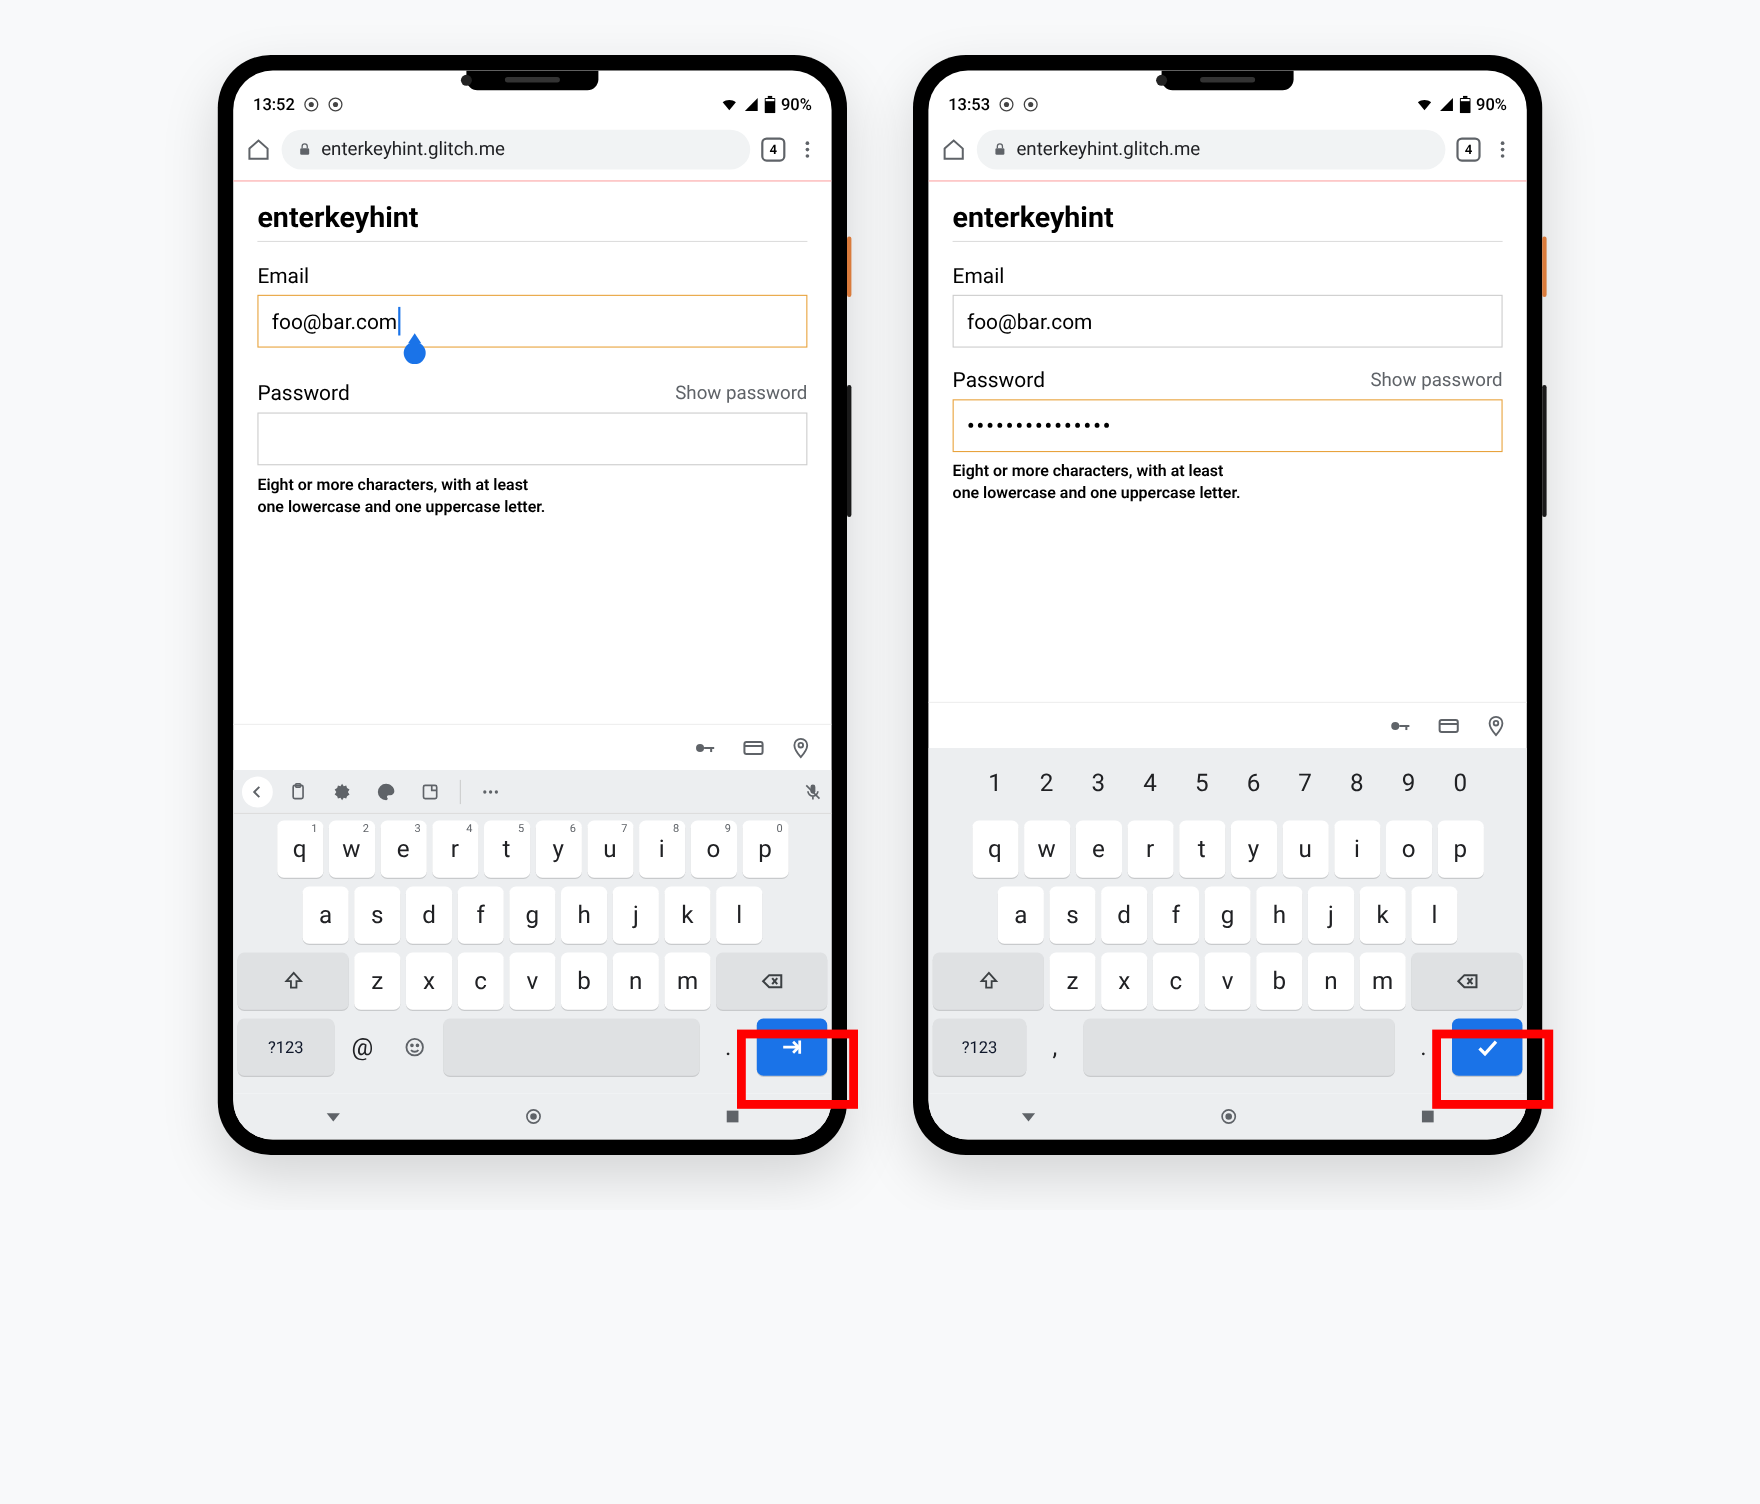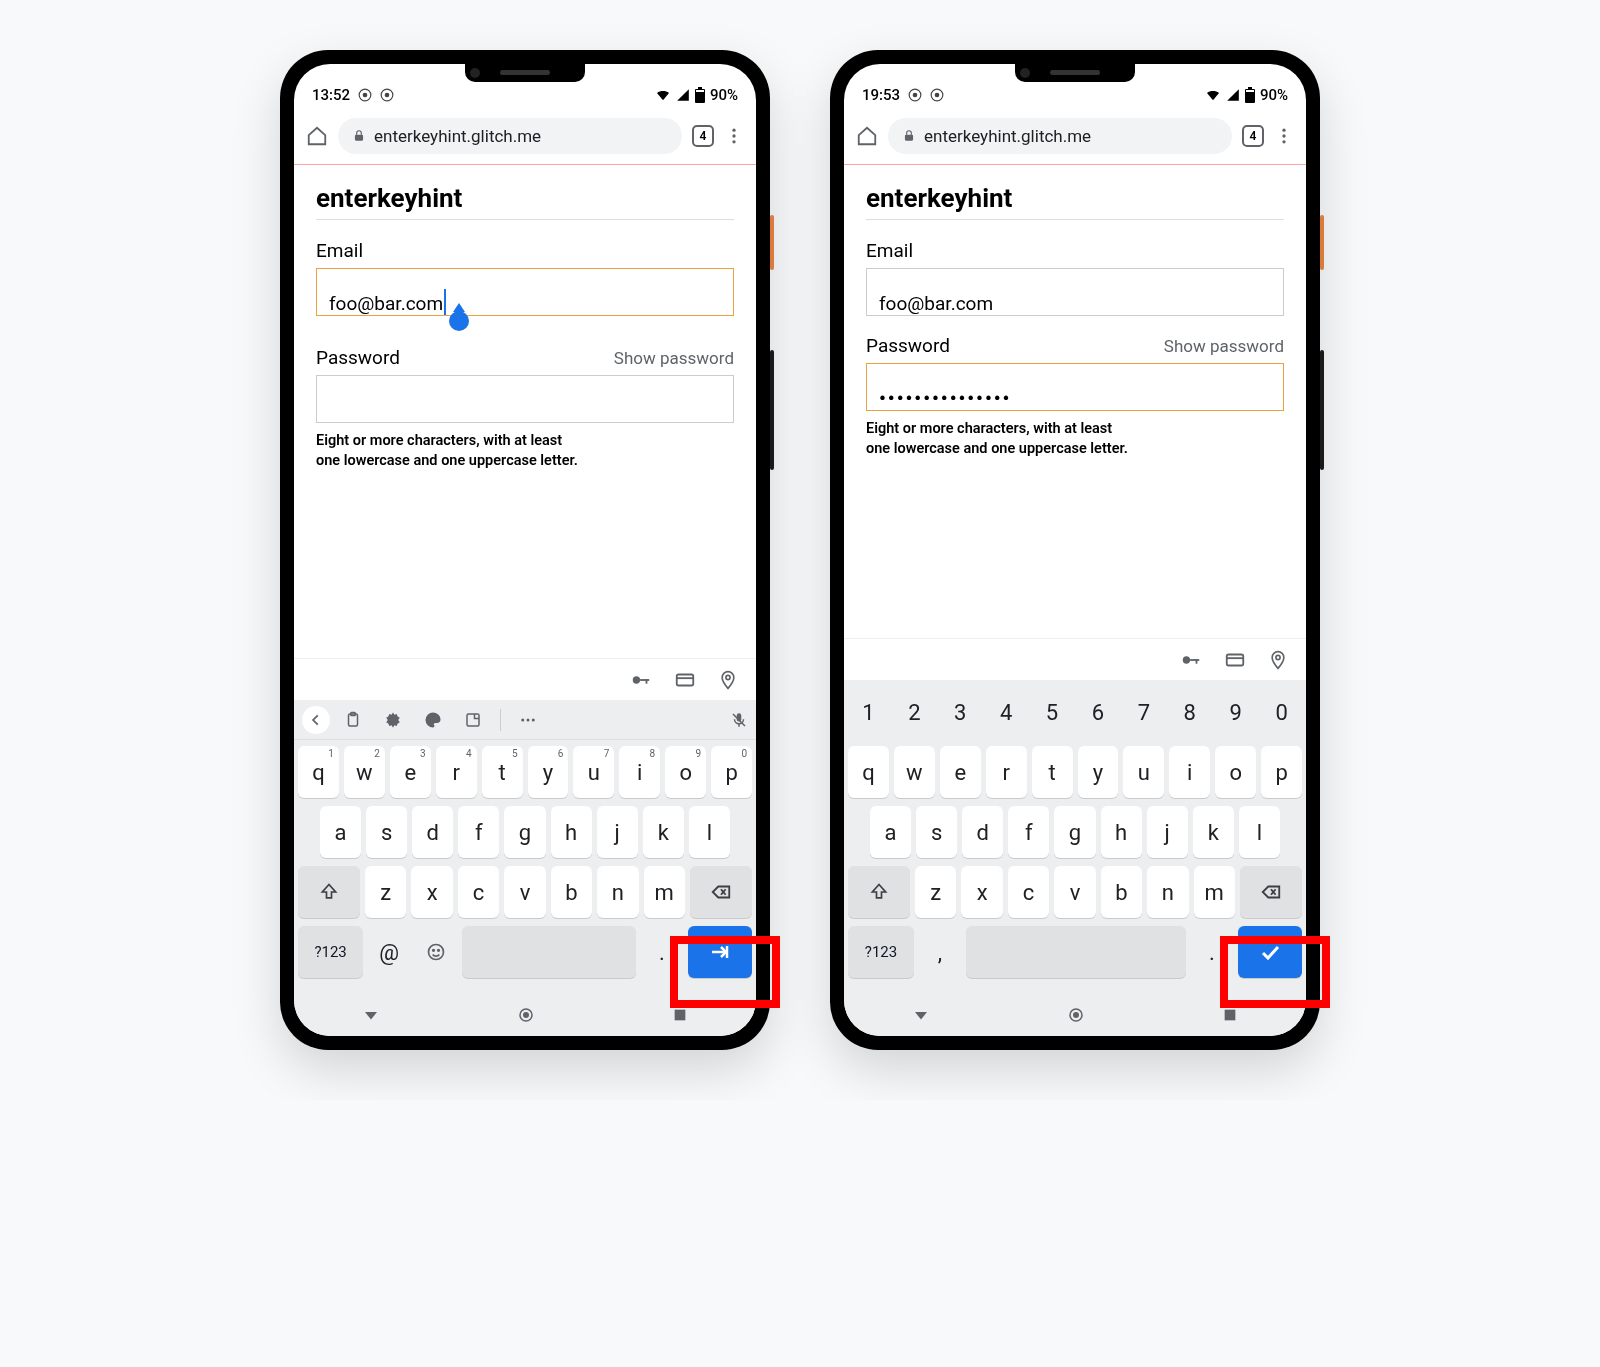--- a/index.html
+++ b/index.html
@@ -6,21 +6,21 @@
   body {
     background: #f8f9fa;
     font-family: Roboto, "Helvetica Neue", Arial, sans-serif;
     display: flex;
     justify-content: center;
     align-items: flex-start;
     padding: 50px 20px;
     gap: 60px;
   }
   .phone {
-    width: 490px;
+    width: 572px;
     height: 1000px;
     background: #000;
     border-radius: 48px;
     padding: 14px;
     position: relative;
     box-shadow: 0 20px 50px rgba(0,0,0,.15);
   }
   .phone .side-btn {
     position: absolute;
     right: -4px;
@@ -107,21 +107,21 @@
     justify-content:center; font-size:12px; font-weight:600;
   }
 
   
   .page { flex: 1 1 auto; padding: 18px 22px 4px; overflow: hidden; min-height: 0; }
   h1 { font-size:26px; font-weight:700; border-bottom:1px solid #ddd; padding-bottom:6px; margin-bottom:19px;}
   .field-label { font-size:19px; margin-bottom:6px; display:flex; justify-content:space-between; align-items:center;}
   .field-label .show { font-size:17px; font-weight:400; color:#5f6368;}
   .input {
     width:100%; border:1px solid #ccc; height:48px;
-    padding:0 12px; font-size:19px; display:flex; align-items:flex-end;
+    padding:0 12px; font-size:19px; display:flex; align-items:center;
     margin-bottom:18px; position:relative; background:#fff;
   }
   .input.focused { border:1px solid #e8a33d; }
   .cursor {
     width:2px; height:26px; background:#1a73e8;
     display:inline-block; margin-left:1px;
   }
   .caret-drop {
     position:absolute; left:132px; bottom:-16px;
     width:20px; height:20px; background:#1a73e8; border-radius:50%;
@@ -475,21 +475,21 @@
 <div class="phone">
   <div class="side-btn"></div>
   <div class="side-btn2"></div>
   <div class="screen">
     <div class="notch"></div>
       <div class="camera"></div>
       <div class="speaker"></div>
 
     <div class="statusbar">
       <div class="left">
-        <span>19:53</span>
+        <span>13:53</span>
         <span class="ico">
           <svg width="14" height="14" viewBox="0 0 24 24">
               <circle cx="12" cy="12" r="10" fill="none" stroke="#444" stroke-width="2"></circle>
               <circle cx="12" cy="12" r="4" fill="#444"></circle>
             </svg>
         </span>
         <span class="ico">
           <svg width="14" height="14" viewBox="0 0 24 24">
               <circle cx="12" cy="12" r="10" fill="none" stroke="#444" stroke-width="2"></circle>
               <circle cx="12" cy="12" r="4" fill="#444"></circle>

